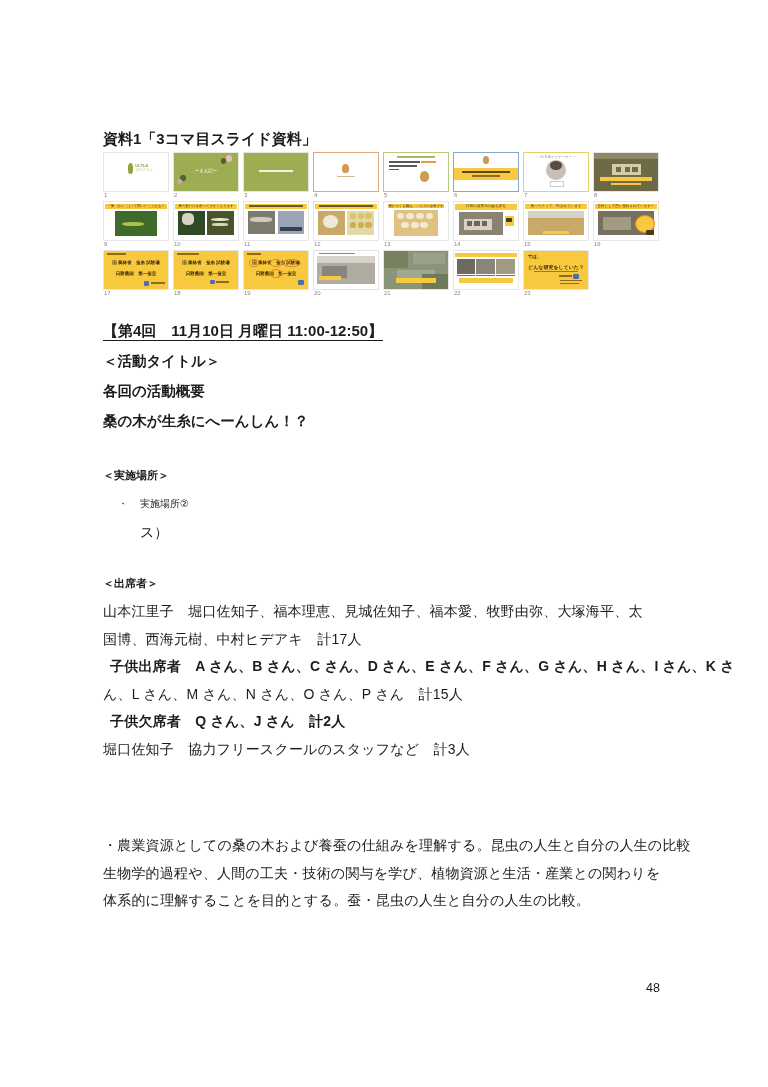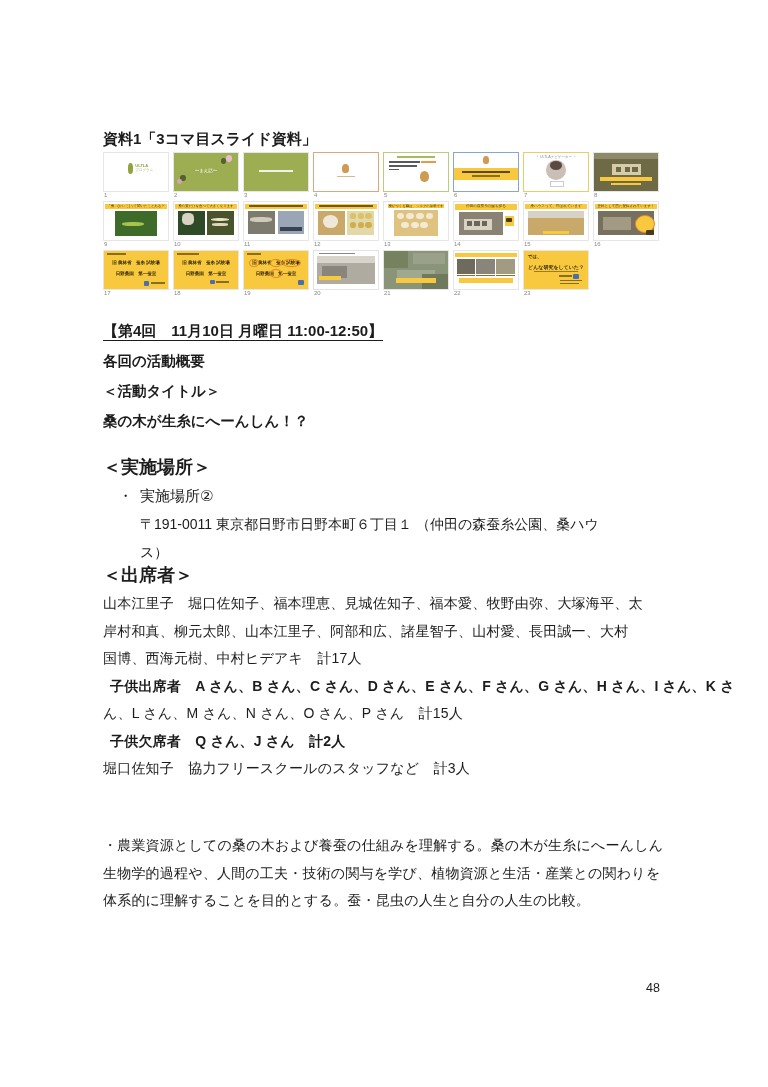--- a/index.html
+++ b/index.html
@@ -17,22 +17,22 @@
   .blk{position:absolute;}
   .slide-num{font-size:6px;color:#888;line-height:7px;padding-left:1px;}
 
   
   .session{left:103px;top:316px;}
   .session .t{font-size:15px;font-weight:bold;line-height:30px;white-space:nowrap;}
   .session .t span{border-bottom:1.5px solid #1c1c1c;padding-bottom:1px;}
   .session .l{font-size:14.5px;font-weight:bold;line-height:30px;white-space:nowrap;}
 
   .location{left:103px;top:452px;}
-  .label{font-size:18px;font-weight:bold;line-height:30px;white-space:nowrap;}
-  .loc-row{font-size:15px;line-height:28px;white-space:nowrap;}
+  .label{font-size:11px;font-weight:bold;line-height:30px;white-space:nowrap;margin-top:8px;}
+  .loc-row{font-size:10px;line-height:28px;white-space:nowrap;}
   .loc-row .bullet{display:inline-block;margin-left:15px;width:22px;}
   .addr{font-size:14px;line-height:28px;margin-left:37px;white-space:nowrap;}
 
   .attendees{left:103px;top:560px;}
   .line{font-size:14px;line-height:27.5px;letter-spacing:0.2px;white-space:nowrap;}
   .line.indent{padding-left:7px;font-weight:bold;}
 
   .activity{left:103px;top:832px;}
   .activity .line{line-height:27.7px;}
 
@@ -291,46 +291,44 @@
           <div class="blk" style="left: 77%; top: 60%; width: 9%; height: 13%; background: rgb(74, 111, 174); border-radius: 20%;"></div>
           <div class="blk" style="left: 56%; top: 76%; width: 34%; height: 4%; background: rgb(138, 109, 30);"></div>
           <div class="blk" style="left: 56%; top: 84%; width: 30%; height: 4%; background: rgb(138, 109, 30);"></div>
         </div>
         <div class="slide-num">23</div>
       </div>
     </div>
 
   <div class="abs session">
     <div class="t"><span>【第4回　11月10日 月曜日 11:00-12:50】</span></div>
+    <div class="l">＜活動タイトル＞</div>
     <div class="l">各回の活動概要</div>
-    <div class="l">＜活動タイトル＞</div>
     <div class="l">桑の木が生糸にへーんしん！？</div>
   </div>
 
   <div class="abs location">
     <div class="label">＜実施場所＞</div>
     <div class="loc-row">
       <span class="bullet">・</span><span>実施場所②</span>
     </div>
-    <div class="addr">〒191-0011 東京都日野市日野本町６丁目１ （仲田の森蚕糸公園、桑ハウ</div>
     <div class="addr">ス）</div>
   </div>
 
   <div class="abs attendees">
     <div class="label">＜出席者＞</div>
     <div class="line">山本江里子　堀口佐知子、福本理恵、見城佐知子、福本愛、牧野由弥、大塚海平、太</div>
-    <div class="line">岸村和真、柳元太郎、山本江里子、阿部和広、諸星智子、山村愛、長田誠一、大村</div>
     <div class="line">国博、西海元樹、中村ヒデアキ　計17人</div>
     <div class="line indent">子供出席者　A さん、B さん、C さん、D さん、E さん、F さん、G さん、H さん、I さん、K さ</div>
     <div class="line">ん、L さん、M さん、N さん、O さん、P さん　計15人</div>
     <div class="line indent">子供欠席者　Q さん、J さん　計2人</div>
     <div class="line">堀口佐知子　協力フリースクールのスタッフなど　計3人</div>
   </div>
 
   <div class="abs activity">
-    <div class="line">・農業資源としての桑の木および養蚕の仕組みを理解する。桑の木が生糸にへーんしん</div>
+    <div class="line">・農業資源としての桑の木および養蚕の仕組みを理解する。昆虫の人生と自分の人生の比較</div>
     <div class="line">生物学的過程や、人間の工夫・技術の関与を学び、植物資源と生活・産業との関わりを</div>
     <div class="line">体系的に理解することを目的とする。蚕・昆虫の人生と自分の人生の比較。</div>
   </div>
 
   <div class="abs pagenum">48</div>
 
 </div>
 
 </body></html>

